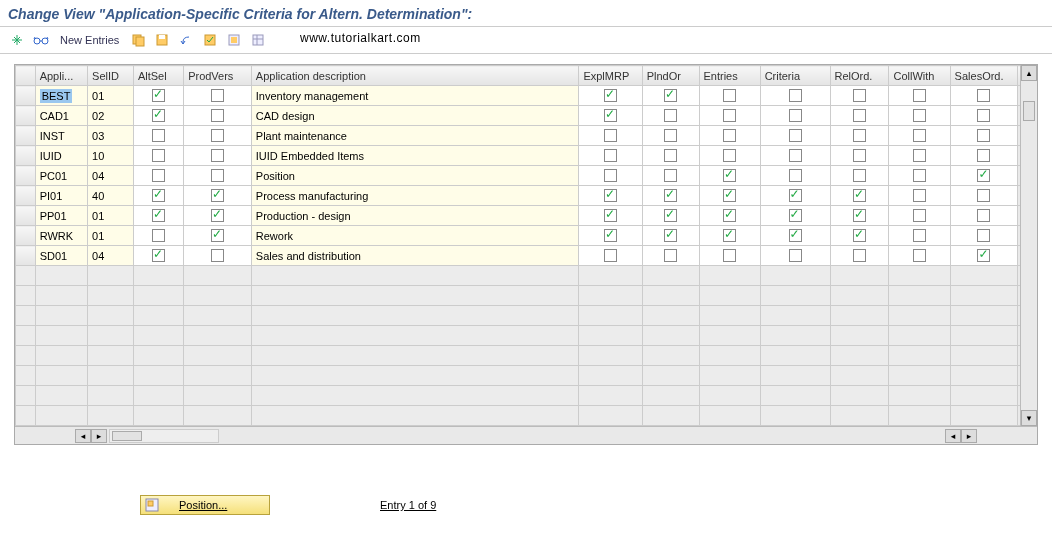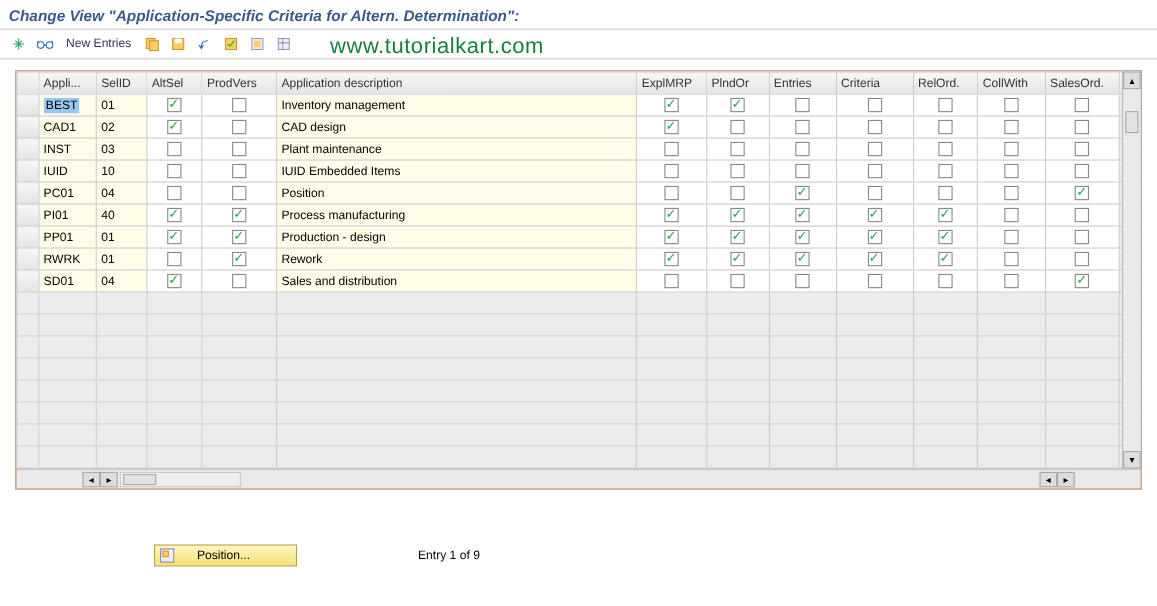--- a/index.html
+++ b/index.html
@@ -36,31 +36,31 @@
     cursor: pointer;
   }
   .toolbar .text-btn {
     color: #335;
     cursor: pointer;
     padding: 2px 4px;
   }
   .watermark {
     position: absolute;
     left: 300px; top: 4px;
-    font-size: 20px;
-    color: #15803d;
+    font-size: 12px;
+    color: #000000;
     font-weight: normal;
     font-family: Arial, sans-serif;
     letter-spacing: 0.5px;
     pointer-events: none;
   }
   .table-wrap {
     margin: 10px 14px 0 14px;
     border: 1px solid #aaa;
-    background: #f97316;
+    background: #701a75;
     position: relative;
   }
   table {
     border-collapse: collapse;
     width: 100%;
     table-layout: fixed;
     background: #fff;
   }
   th, td {
     border: 1px solid #ccc;
@@ -108,21 +108,21 @@
   .hscroll .thumb { position:absolute; left:2px; top:1px; height:10px; width:30px; background:#e2e2e2; border:1px solid #aaa;}
   .hscroll .spacer { flex:1; }
   .config-icon {
     width: 17px;
     background: linear-gradient(#f7f7f7,#e4e4e4);
     text-align:center;
   }
   .footer {
     margin-top: 50px;
     padding-left: 140px;
-    display:flex; align-items:center; gap:110px;
+    display:flex; align-items:center; gap:110px;text-decoration:underline;
   }
   .position-btn {
     display:inline-flex; align-items:center;
     border:1px solid #b8a23c;
     background: linear-gradient(#fff6c2,#f5e07a);
     padding:2px 10px 2px 4px;
     height:20px; min-width:130px;
     cursor:pointer;
     font-size:11px;
   }

